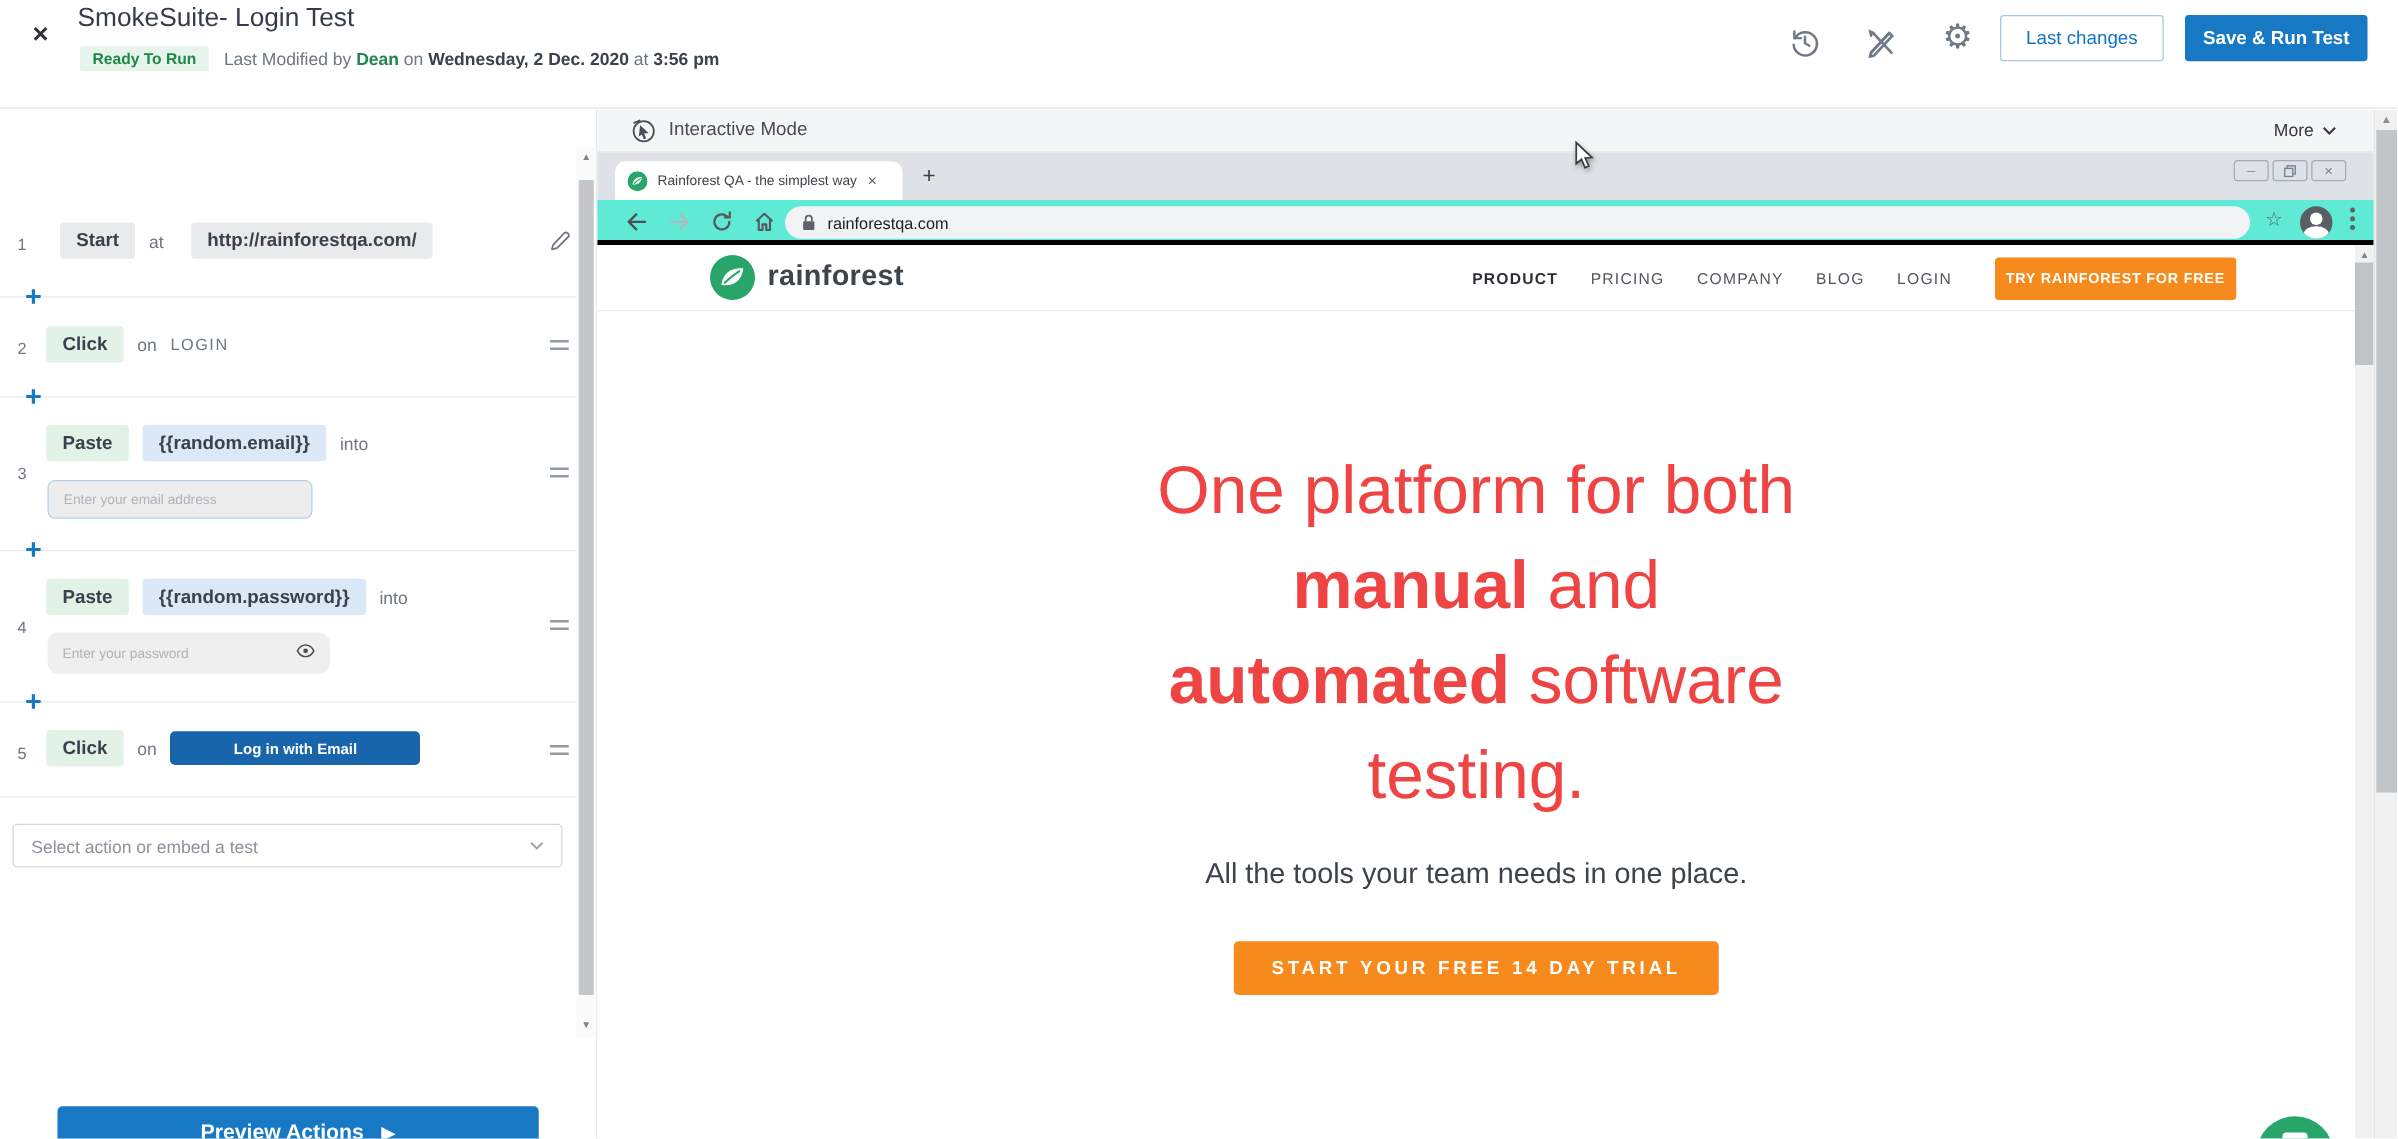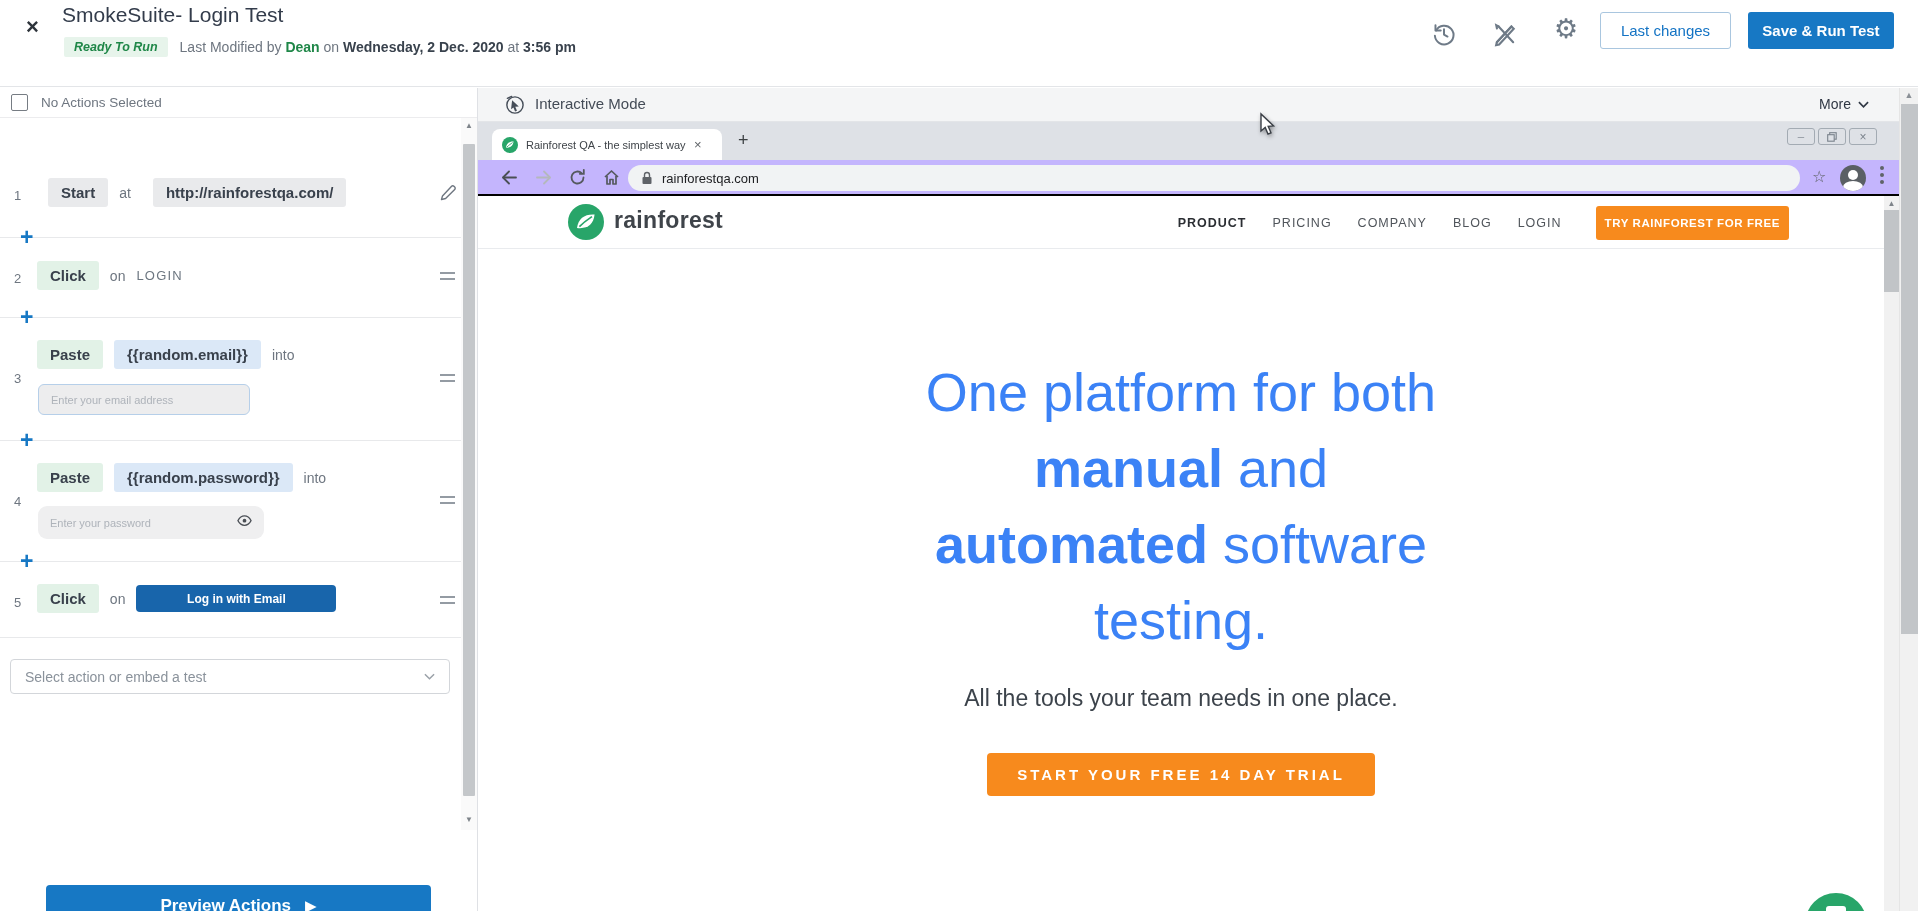--- a/index.html
+++ b/index.html
@@ -4,21 +4,21 @@
 <style>
   html,body{margin:0;padding:0;background:#fff;}
   body{font-family:"Liberation Sans","DejaVu Sans",sans-serif;-webkit-font-smoothing:antialiased;}
   .screen{position:relative;width:1918px;height:911px;background:#fff;overflow:hidden;}
 
   
   .app-header{position:absolute;left:0;top:0;width:1918px;height:87px;background:#fff;border-bottom:1px solid #e3e5e8;box-sizing:border-box;}
   .close-btn{position:absolute;left:26px;top:16px;font-size:22px;font-weight:700;color:#2e343b;line-height:1;cursor:default;}
   .app-title{position:absolute;left:62px;top:3px;font-size:21px;color:#333c4b;}
   .status-row{position:absolute;left:64px;top:37px;display:flex;align-items:center;gap:12px;}
-  .status-badge{background:#e7f4eb;color:#1f8748;font-size:12.5px;font-weight:700;padding:3px 10px;border-radius:2px;font-style:italic;}
+  .status-badge{background:#e7f4eb;color:#1f8748;font-size:12.5px;font-weight:700;padding:3px 10px;border-radius:2px;}
   .modified{font-size:14px;color:#6e7680;}
   .modified b{color:#39424d;}
   .modified .user{color:#1f8748;font-weight:700;}
   .hdr-icon{position:absolute;top:20px;width:28px;height:28px;color:#6e7a87;}
   .hdr-icon svg{width:100%;height:100%;}
   .gear-glyph{position:absolute;top:16px;font-size:27px;color:#6e7a87;line-height:1;}
   .btn{display:flex;align-items:center;justify-content:center;border-radius:3px;font-size:15px;box-sizing:border-box;cursor:default;}
   .btn-outline{position:absolute;left:1600px;top:12px;width:131px;height:37px;background:#fff;border:1px solid #a9c6df;color:#1373c4;}
   .btn-primary-hdr{position:absolute;left:1748px;top:12px;width:146px;height:37px;background:#1778c4;color:#fff;font-weight:600;border:none;}
 
@@ -64,42 +64,42 @@
   .tab-bar{position:absolute;left:0;top:34px;width:100%;height:50px;background:#dee1e6;}
   .tab{position:absolute;left:14px;top:7px;width:230px;height:31px;background:#fff;border-radius:8px 8px 0 0;display:flex;align-items:center;gap:8px;padding:0 10px;box-sizing:border-box;}
   .favicon{width:16px;height:16px;flex:0 0 auto;}
   .tab-title{font-size:11px;color:#3f4449;white-space:nowrap;overflow:hidden;width:160px;}
   .tab-close{font-size:13px;color:#5f6368;line-height:1;}
   .new-tab{position:absolute;left:260px;top:8px;font-size:18px;color:#3c4043;}
   .win-controls{position:absolute;right:22px;top:6px;display:flex;gap:3px;}
   .win-box{width:28px;height:17px;border:1px solid #a3abb3;border-radius:3px;display:flex;align-items:center;justify-content:center;color:#7a828c;font-size:9px;box-sizing:border-box;}
   .win-box svg{width:10px;height:10px;}
 
-  .browser-toolbar{position:absolute;left:0;top:72px;width:100%;height:36px;background:#c4b5fd;border-bottom:2px solid #000000;box-sizing:border-box;}
+  .browser-toolbar{position:absolute;left:0;top:72px;width:100%;height:36px;background:#5eead4;border-bottom:4px solid #000000;box-sizing:border-box;}
   .nav-ic{position:absolute;top:8px;width:19px;height:19px;}
   .url-pill{position:absolute;left:150px;top:5px;width:1172px;height:26px;background:#f1f3f4;border-radius:13px;display:flex;align-items:center;gap:9px;padding:0 13px;box-sizing:border-box;}
   .lock{width:12px;height:14px;color:#5f6368;}
   .url-text{font-size:13px;color:#202124;}
   .star-glyph{position:absolute;left:1334px;top:7px;font-size:16px;color:#5f6368;line-height:1.2;}
   .avatar{position:absolute;left:1362px;top:5px;width:26px;height:26px;border-radius:50%;background:#5a5f64;overflow:hidden;}
   .avatar i{position:absolute;left:8px;top:5px;width:10px;height:10px;border-radius:50%;background:#fff;}
   .avatar b{position:absolute;left:3px;top:16px;width:20px;height:12px;border-radius:50%;background:#fff;}
   .dots{position:absolute;left:1402px;top:6px;width:4px;}
   .dots i{display:block;width:4px;height:4px;border-radius:50%;background:#5f6368;margin-bottom:3px;}
 
   .site{position:absolute;left:0;top:108px;width:100%;bottom:0;background:#fff;overflow:hidden;}
   .site-header{position:absolute;left:0;top:0;width:1406px;height:53px;border-bottom:1px solid #e9ebee;box-sizing:border-box;background:#fff;}
   .logo{position:absolute;left:90px;top:8px;width:36px;height:36px;}
   .brand{position:absolute;left:136px;top:11px;font-size:23px;font-weight:700;color:#3f444a;letter-spacing:0.3px;}
   .site-nav{position:absolute;right:95px;top:0;height:53px;display:flex;align-items:center;gap:26px;}
   .nav-item{font-size:12.5px;letter-spacing:1px;color:#50555b;}
   .nav-item.active{font-weight:700;color:#2b2e33;}
   .nav-cta{margin-left:8px;background:#f78a1d;color:#fff;font-size:11.5px;font-weight:700;letter-spacing:0.6px;padding:11px 9px;border-radius:3px;}
   .hero{position:absolute;left:0;top:158px;width:1406px;text-align:center;}
-  .hero h1{margin:0;font-size:54px;line-height:76px;font-weight:400;color:#3b82f6;}
+  .hero h1{margin:0;font-size:54px;line-height:76px;font-weight:400;color:#ef4444;}
   .hero h1 b{font-weight:700;}
   .sub{margin-top:27px;font-size:23px;color:#3c434b;}
   .cta-main{display:inline-block;margin-top:41px;background:#f78a1d;color:#fff;font-size:15px;font-weight:700;letter-spacing:3px;padding:13px 30px;border-radius:4px;}
   .chat-bubble{position:absolute;left:1327px;top:697px;width:62px;height:62px;border-radius:50%;background:#28a569;}
   .chat-bubble i{position:absolute;left:21px;top:13px;width:20px;height:13px;background:#fff;border-radius:3px;}
 
   .page-scrollbar{position:absolute;right:0;top:0;width:15px;bottom:0;background:#f1f1f1;}
   .page-scrollbar .arrow{position:absolute;left:0;width:15px;text-align:center;font-size:8px;color:#7e848a;top:3px;}
   .page-thumb{position:absolute;left:0;top:14px;width:15px;height:82px;background:#c1c4c7;}
 
@@ -144,24 +144,20 @@
           <path d="M6.5 5.5 l-2-1 .6 2.8"></path>
       </svg>
     </span>
     <span class="gear-glyph" style="left:1554px">⚙</span>
 
     <div class="btn btn-outline">Last changes</div>
     <div class="btn btn-primary-hdr">Save &amp; Run Test</div>
   </div>
 
   <div class="left-panel">
-    <div class="select-bar">
-      <span class="checkbox"></span>
-      <span class="select-label">No Actions Selected</span>
-    </div>
 
     <div class="steps">
 
       <div>
         <span class="step-num" style="top:70px">1</span>
         <div class="chip-line" style="top:60px">
           <span class="chip chip-gray">Start</span>
           <span class="conn">at</span>
           <span class="chip chip-gray">http://rainforestqa.com/</span>
         </div>

